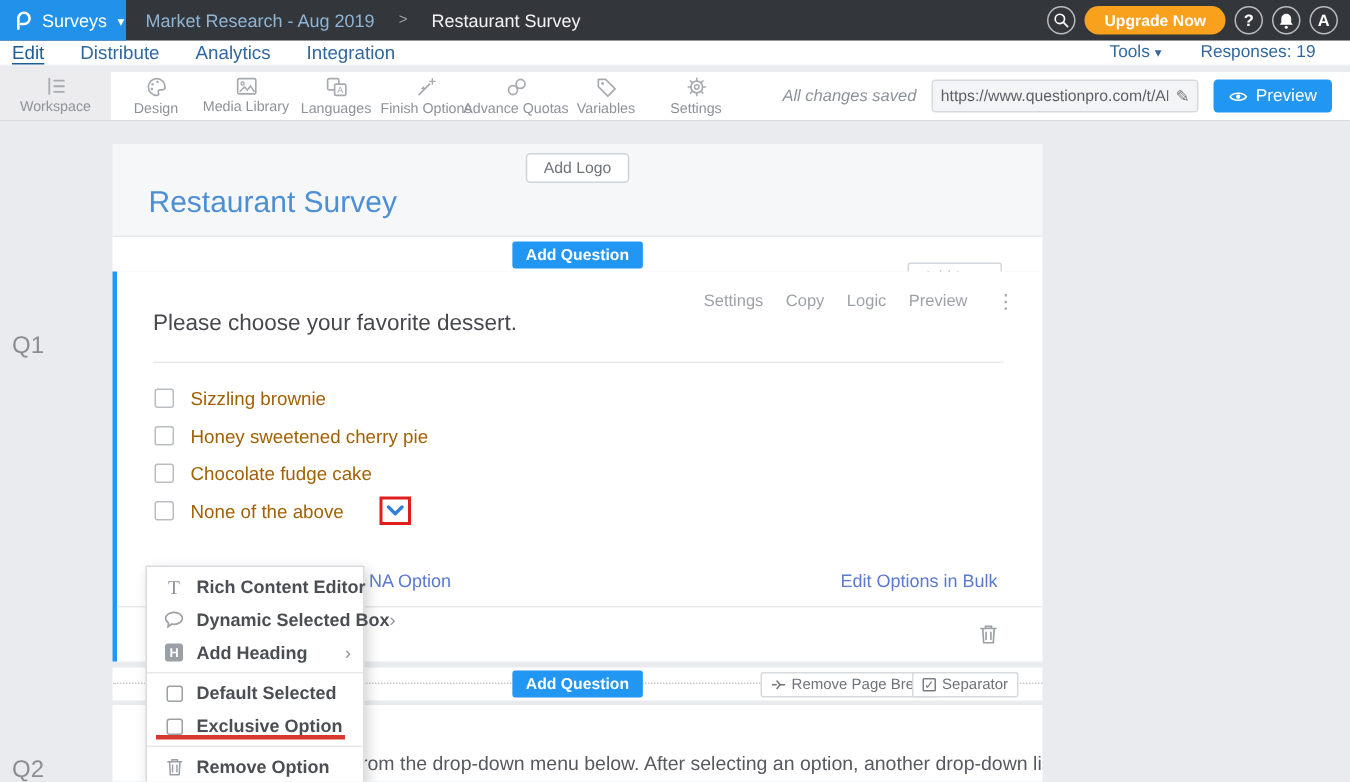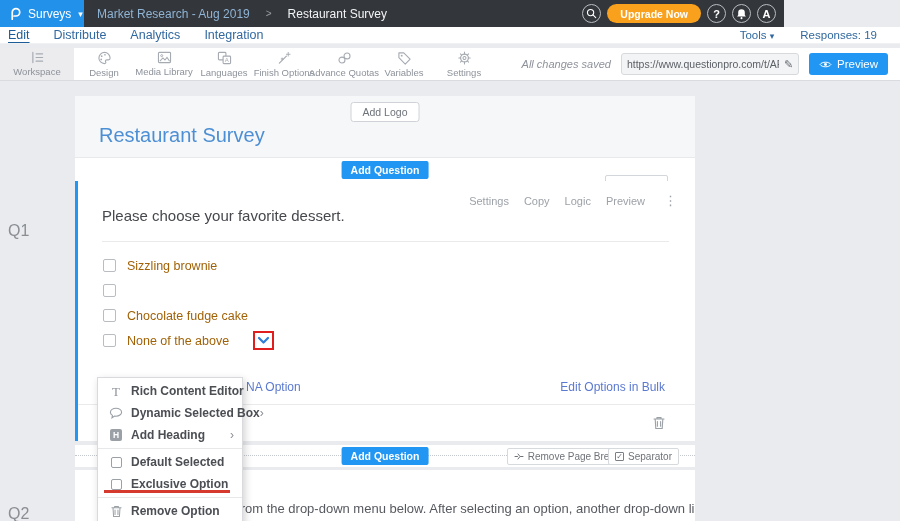--- a/index.html
+++ b/index.html
@@ -1,20 +1,20 @@
 <!DOCTYPE html>
 <html><head>
 <meta charset="utf-8">
 <style>
   html,body{margin:0;padding:0;width:900px;height:521px;overflow:hidden;
     font-family:"Liberation Sans",sans-serif;background:#e9ebee;}
   .app{position:relative;width:900px;height:521px;}
 
   
-  .topbar{position:absolute;left:0;top:0;width:784px;height:27px;background:#33363b;
+  .topbar{position:absolute;left:0;top:0;width:900px;height:27px;background:#33363b;
     display:flex;align-items:center;z-index:30;}
   .logo-box{width:84px;height:27px;background:#2191ea;display:flex;align-items:center;
     gap:6px;padding-left:9px;box-sizing:border-box;flex:0 0 auto;cursor:pointer;}
   .logo-box .mark{width:13px;height:15px;display:block;}
   .logo-box .prod{color:#fff;font-size:12px;}
   .logo-box .caret{color:#fff;font-size:9px;margin-left:1px;}
   .crumb{display:flex;align-items:center;gap:16px;margin-left:13px;font-size:12px;}
   .crumb .parent{color:#8fb4d4;cursor:pointer;}
   .crumb .sep{color:#9a9ea3;font-size:10px;}
   .crumb .current{color:#f2f3f4;}
@@ -277,20 +277,21 @@
         <div class="q-text">Please choose your favorite dessert.</div>
         <div class="q-underline"></div>
 
         <div class="options">
           <div class="opt-row">
             <span class="chk"></span>
             <span class="opt-lbl">Sizzling brownie</span>
           </div>
           <div class="opt-row">
             <span class="chk"></span>
+            <span class="opt-lbl">Honey sweetened cherry pie</span>
           </div>
           <div class="opt-row">
             <span class="chk"></span>
             <span class="opt-lbl">Chocolate fudge cake</span>
           </div>
           <div class="opt-row">
             <span class="chk"></span>
             <span class="opt-lbl">None of the above</span>
             <span class="redbox">
               <svg width="13" height="9" viewBox="0 0 13 9">

